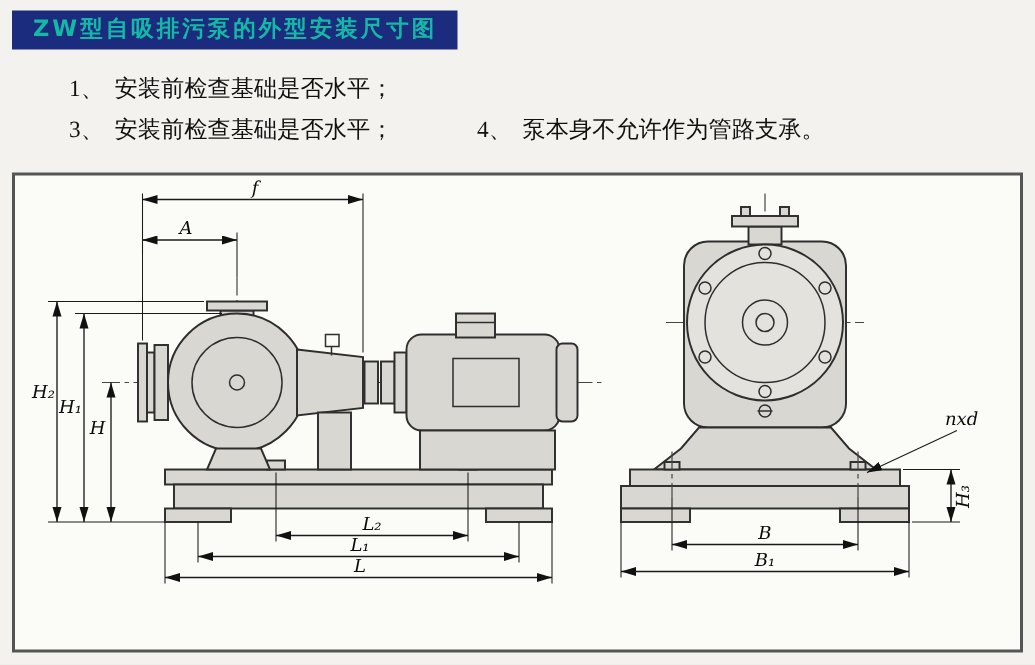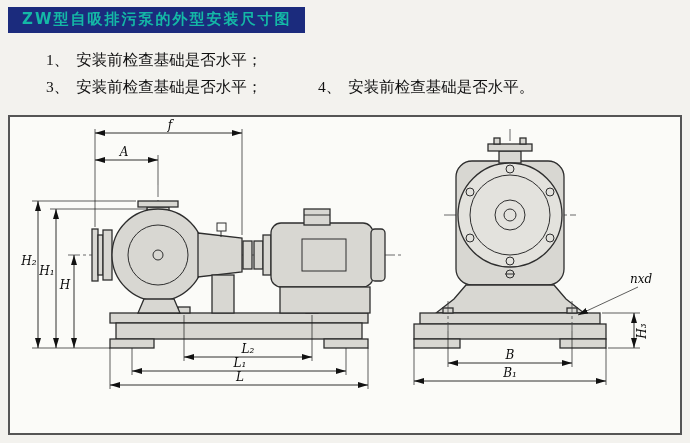--- a/index.html
+++ b/index.html
@@ -45,21 +45,21 @@
     <div class="note-row">
       <div class="note">
         <span class="note-num">1、</span><span>安装前检查基础是否水平；</span>
       </div>
     </div>
     <div class="note-row">
       <div class="note">
         <span class="note-num">3、</span><span>安装前检查基础是否水平；</span>
       </div>
       <div class="note">
-        <span class="note-num">4、</span><span>安装前检查基础是否水平。</span>
+        <span class="note-num">4、</span><span>泵本身不允许作为管路支承。</span>
       </div>
     </div>
   </div>
 
   <div class="diagram-box">
     <svg viewBox="0 0 670 316" preserveAspectRatio="none">
       <defs>
         <marker id="ae" markerWidth="12" markerHeight="8" refX="10" refY="3" orient="auto" markerUnits="userSpaceOnUse">
           <path d="M0,0L10,3L0,6Z" fill="#111"></path>
         </marker>

